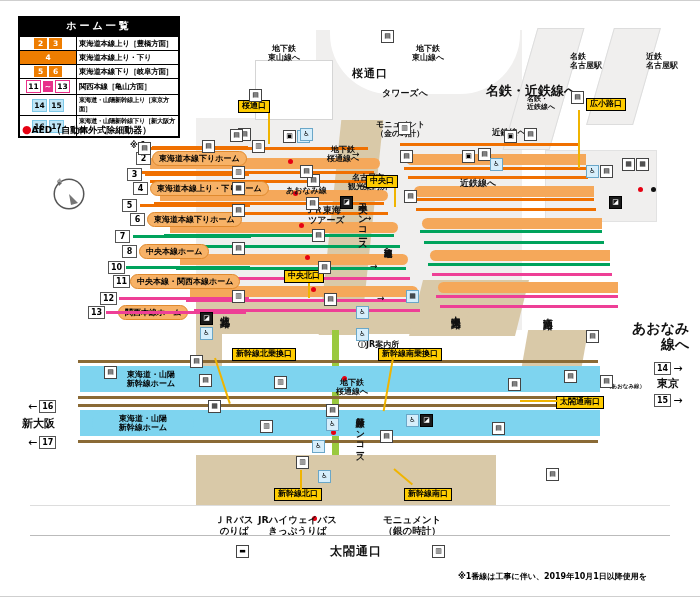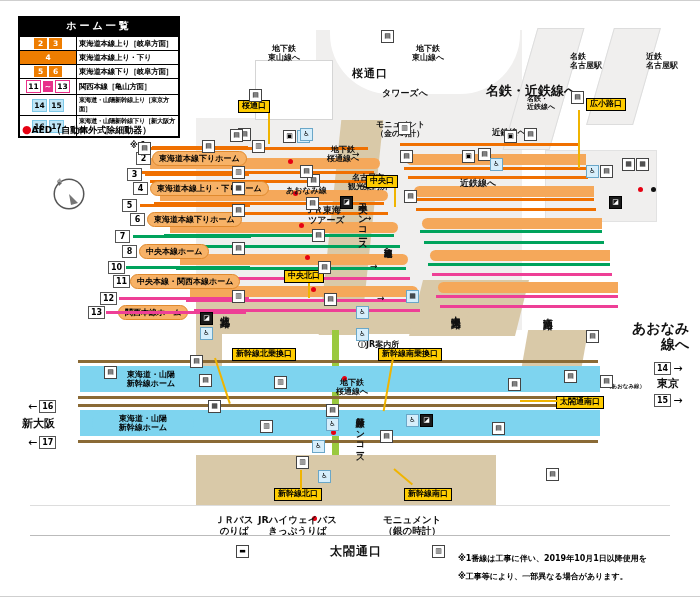--- a/index.html
+++ b/index.html
@@ -83,21 +83,21 @@
   <div class="frameline" style="left:0;top:596px;width:700px;height:1px;"></div>
 
   <div class="abs" id="legend">
     <div class="hdr">ホーム一覧</div>
     <table>
       <tbody>
           <tr>
         <td class="num">
           <span class="pnum org">2</span><span class="pnum org">3</span>
         </td>
-        <td class="txt">東海道本線上り［岐阜方面］</td>
+        <td class="txt">東海道本線上り［豊橋方面］</td>
       </tr>
       <tr>
         <td class="num" style="background:#ee7d00;">
           <span class="pnum org" style="background:transparent;">4</span>
         </td>
         <td class="txt">東海道本線上り・下り</td>
       </tr>
       <tr>
         <td class="num">
           <span class="pnum org">5</span><span class="pnum org">6</span>
@@ -415,16 +415,15 @@
   <div class="abs ico" style="left:260px;top:420px;">▥</div>
   <div class="abs ico" style="left:208px;top:400px;">▦</div>
   <div class="abs ico" style="left:508px;top:378px;">▤</div>
   <div class="abs ico" style="left:492px;top:422px;">▤</div>
 
   <div class="botline" style="top:535px;"></div>
   <div class="abs" style="left:30px;top:505px;right:30px;height:1px;background:#ddd;"></div>
 
   <div class="abs" id="notes">
     <div>※1番線は工事に伴い、2019年10月1日以降使用を</div>
-    <div style="margin-top:6px;">※工事等により、一部異なる場合があります。</div>
   </div>
 
 </div>
 
 </body></html>

